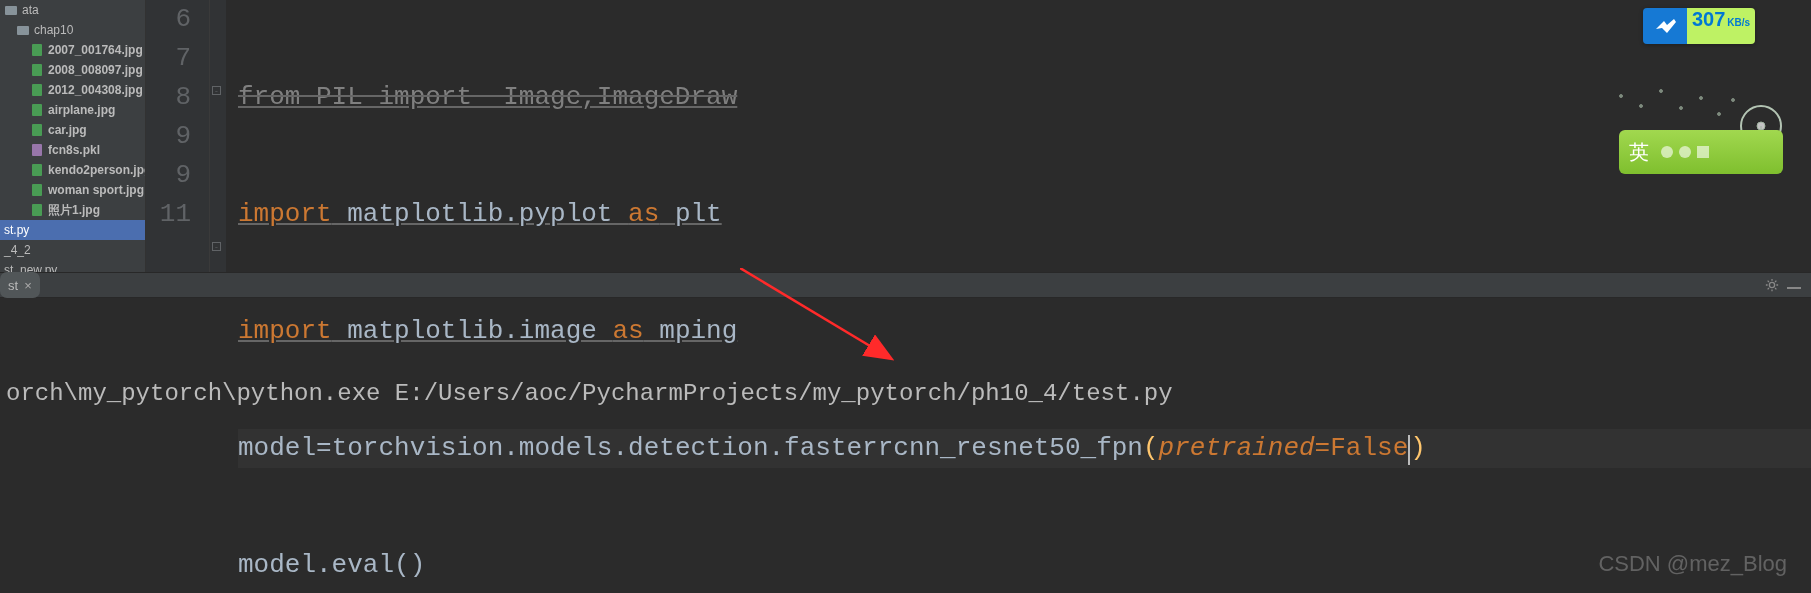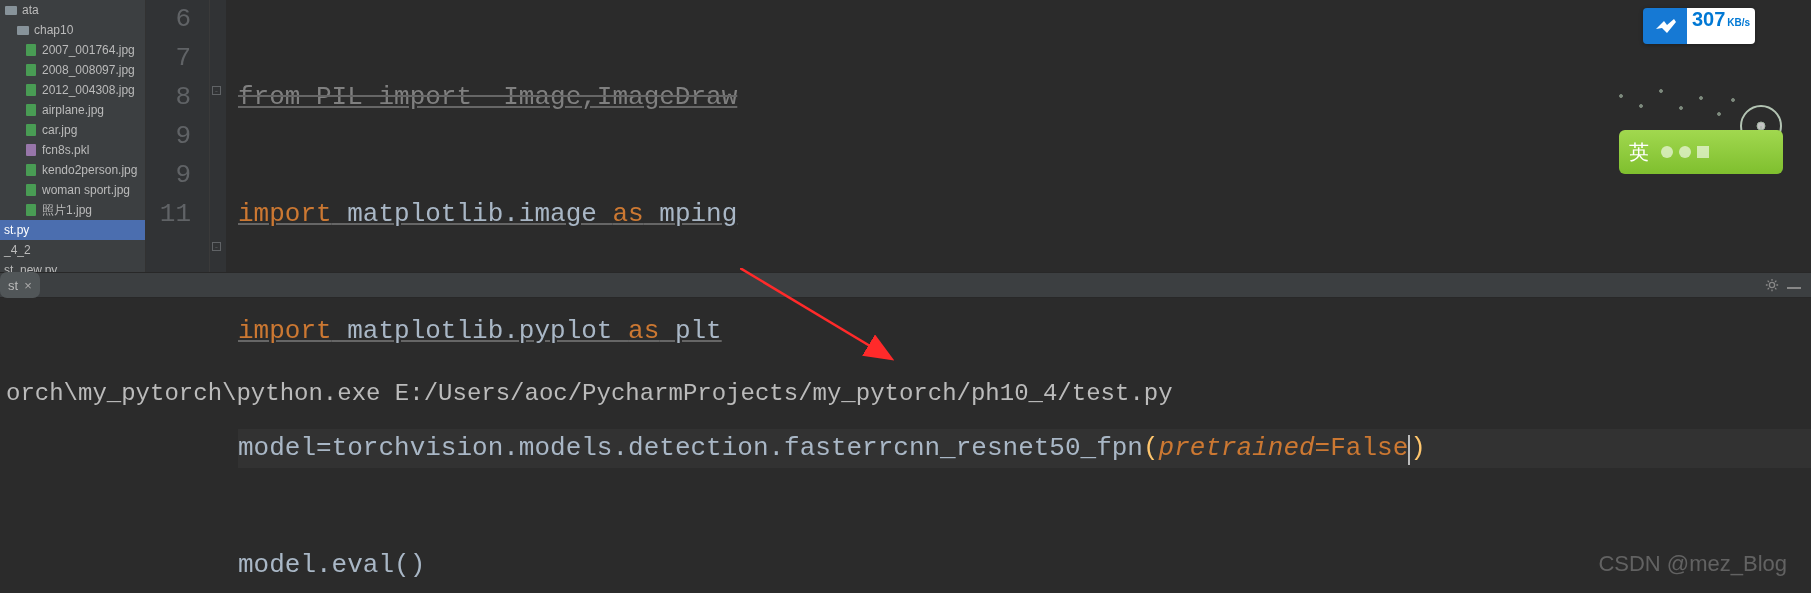--- a/index.html
+++ b/index.html
@@ -28,21 +28,21 @@
     height: 20px; padding-left: 4px;
     white-space: nowrap; cursor: pointer;
   }
   .tree-item .icon { width: 14px; height: 14px; margin-right: 4px; flex-shrink: 0; display: inline-flex; align-items: center; justify-content: center; }
   .tree-item.folder .icon::before { content: ""; width: 12px; height: 9px; background: #87939a; display:block; border-radius:1px; }
   .tree-item.file .icon::before { content: ""; width: 10px; height: 12px; background: #3592c4; display:block; border-radius:1px; }
   .tree-item.file-img .icon::before { background: #499c54; }
   .tree-item.file-pkl .icon::before { background: #9876aa; }
   .tree-item.selected { background: #4b6eaf; color: #ffffff; }
   .tree-item.lvl2 { padding-left: 16px; }
-  .tree-item.lvl3 { padding-left: 24px; }
+  .tree-item.lvl3 { padding-left: 30px; font-weight: bold; }
 
   .code-area {
     flex: 1;
     background: #2b2b2b;
     display: flex;
     position: relative;
   }
   .gutter {
     width: 64px;
     background: #313335;
@@ -133,21 +133,21 @@
     position: absolute; top: 8px; right: 56px;
     height: 36px; display: flex; align-items: center;
     border-radius: 4px; overflow: hidden;
     box-shadow: 0 1px 4px rgba(0,0,0,.3);
   }
   .speed-bird {
     width: 44px; height: 36px; background: #1679d4;
     display:flex; align-items:center; justify-content:center;
   }
   .speed-val {
-    width: 68px; height: 36px; background: #ffffff;
+    width: 68px; height: 36px; background: #bef264;
     color: #0078d4; font-family: Arial; font-weight: bold;
     display:flex; align-items:baseline; justify-content:center;
     font-size: 20px; gap:2px;
   }
   .speed-unit { font-size: 10px; }
 
   .ime-widget {
     position: absolute; top: 130px; right: 28px;
     width: 164px; height: 44px;
     background: linear-gradient(#a1d84f,#7fbf2e);
@@ -234,22 +234,22 @@
       <div>9</div>
       <div>9</div>
       <div>11</div>
     </div>
     <div class="fold-col">
       <div class="fold-mark" style="top:86px">-</div>
       <div class="fold-mark" style="top:242px">-</div>
     </div>
     <div class="code">
       <div class="code-line"><span class="comment und" style="text-decoration-line:underline line-through;">from PIL import  Image,ImageDraw</span></div>
+      <div class="code-line"><span class="kw und">import</span><span class="und"> matplotlib.pyplot </span><span class="kw und">as</span><span class="und"> plt</span></div>
       <div class="code-line"><span class="kw und">import</span><span class="und"> matplotlib.image </span><span class="kw und">as</span><span class="und"> mping</span></div>
-      <div class="code-line"><span class="kw und">import</span><span class="und"> matplotlib.pyplot </span><span class="kw und">as</span><span class="und"> plt</span></div>
       <div class="code-line hl"><span class="fn">model</span><span>=</span><span class="fn">torchvision.models.detection.fasterrcnn_resnet50_fpn</span><span class="par" style="color:#ffc66d">(</span><span class="param">pretrained</span><span class="param">=</span><span class="kwarg" style="color:#cc7832">False</span><span class="cursor"></span><span class="par" style="color:#ffc66d">)</span></div>
       <div class="code-line"><span class="fn">model.eval</span><span class="par">(</span><span class="par">)</span></div>
       
       
     </div>
   </div>
 </div>
 
 <div class="tab-strip">
   <div class="run-tab">

